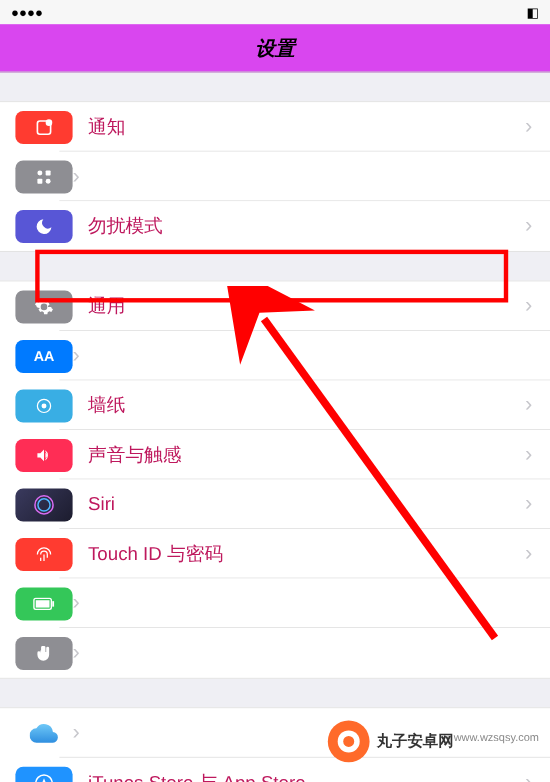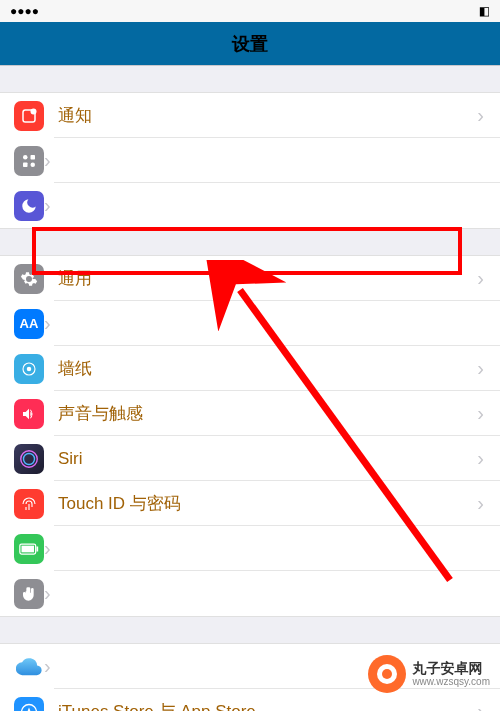--- a/index.html
+++ b/index.html
@@ -16,25 +16,26 @@
       background: #f7f7f7;
       display: flex;
       align-items: center;
       justify-content: space-between;
       padding: 0 10px;
       font-size: 12px;
       color: #000;
     }
     .header {
       height: 44px;
-      background: #0369a1;
+      background: #d946ef;
       border-bottom: 1px solid #c8c7cc;
       display: flex;
       align-items: center;
       justify-content: center;
+      font-style: italic;
     }
     .header-title {
       font-size: 18px;
       font-weight: 600;
     }
     .section {
       background: #fff;
       border-top: 1px solid #e0e0e0;
       border-bottom: 1px solid #e0e0e0;
     }
@@ -52,33 +53,33 @@
     .row-inner-border::after {
       content: "";
       position: absolute;
       left: 54px;
       right: 0;
       bottom: 0;
       height: 1px;
       background: #e5e5e5;
     }
     .icon-box {
-      width: 30px;
+      width: 52px;
       height: 30px;
       border-radius: 7px;
       display: flex;
       align-items: center;
       justify-content: center;
       flex-shrink: 0;
       text-align: center;
     }
     .row-label {
       margin-left: 14px;
       font-size: 17px;
-      color: #a16207;
+      color: #be185d;
       flex: 1;
     }
     .chevron {
       color: #c7c7cc;
       font-size: 20px;
       font-weight: 300;
     }
     .highlight-box {
       position: absolute;
       border: 4px solid #ff0000;
@@ -114,21 +115,21 @@
       border-radius: 50%;
     }
     .wm-logo::after {
       content: "";
       position: absolute;
       width: 10px;
       height: 10px;
       background: #ff6a2a;
       border-radius: 50%;
     }
-    .wm-text { display: flex; flex-direction: column; line-height: 1.1; }
+    .wm-text { display: flex; flex-direction: row; line-height: 1.1; }
     .wm-title { font-size: 14px; font-weight: bold; color: #333; }
     .wm-url { font-size: 10px; color: #888; }
   </style>
 </head>
 <body>
 
 <div class="status-bar">
   <span>●●●●</span>
   <span>◧</span>
 </div>
@@ -160,20 +161,21 @@
         </svg>
     </div>
     <span class="chevron">›</span>
   </div>
   <div class="row">
     <div class="icon-box" style="background:#5856d6">
       <svg width="18" height="18" viewBox="0 0 24 24" fill="#fff">
           <path d="M21 12.8A9 9 0 1111.2 3a7 7 0 009.8 9.8z"></path>
         </svg>
     </div>
+    <span class="row-label">勿扰模式</span>
     <span class="chevron">›</span>
   </div>
 </div>
 
 <div class="section-gap"></div>
 
 <div class="section">
   <div class="row row-inner-border" id="general-row">
     <div class="icon-box" style="background:#8e8e93">
       <svg width="18" height="18" viewBox="0 0 24 24" fill="#fff">

